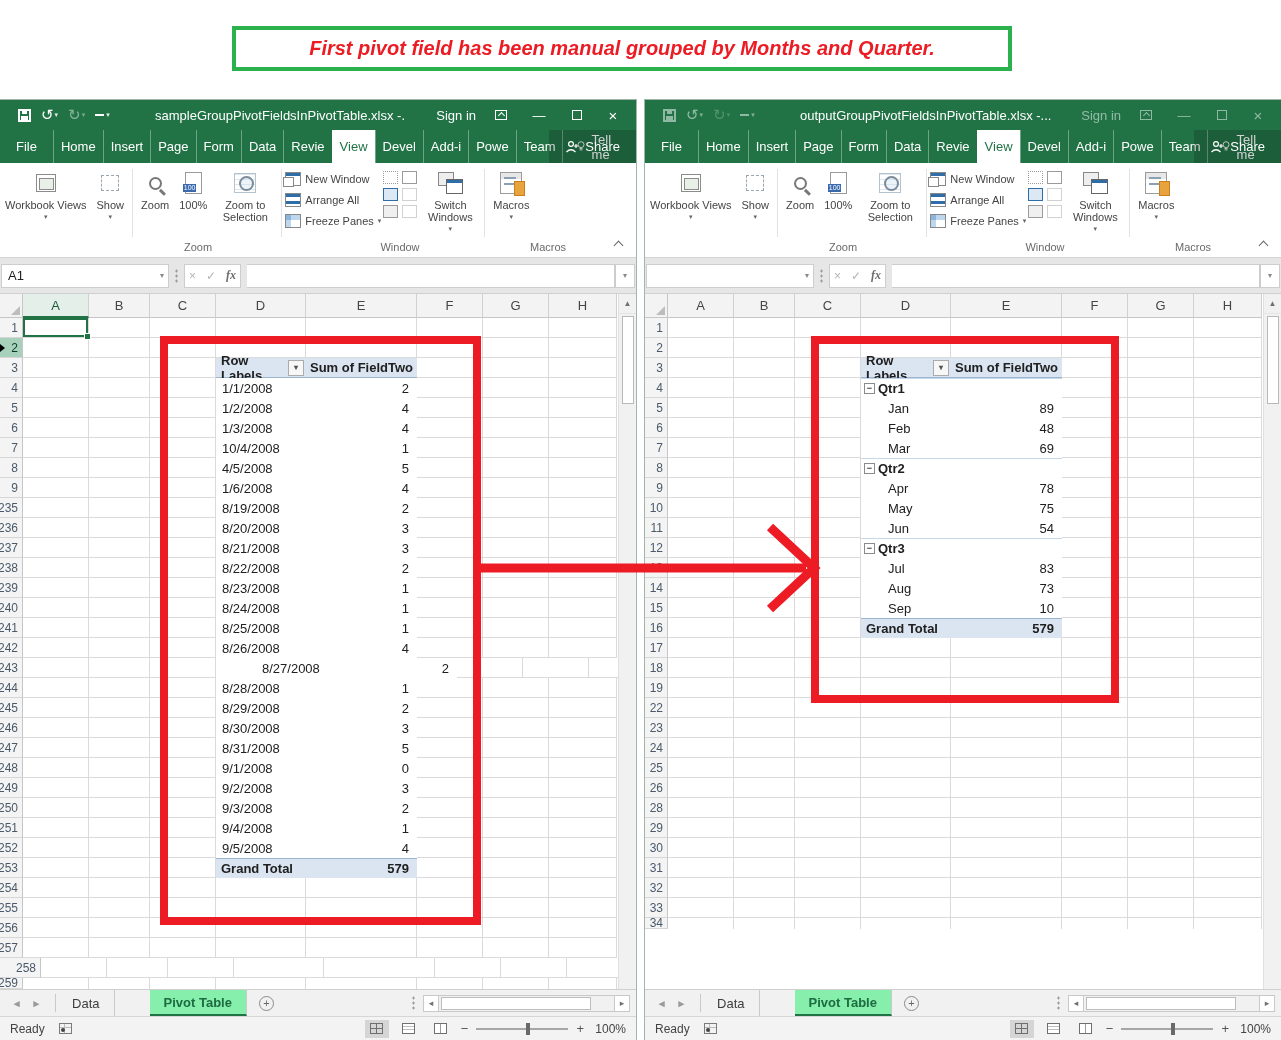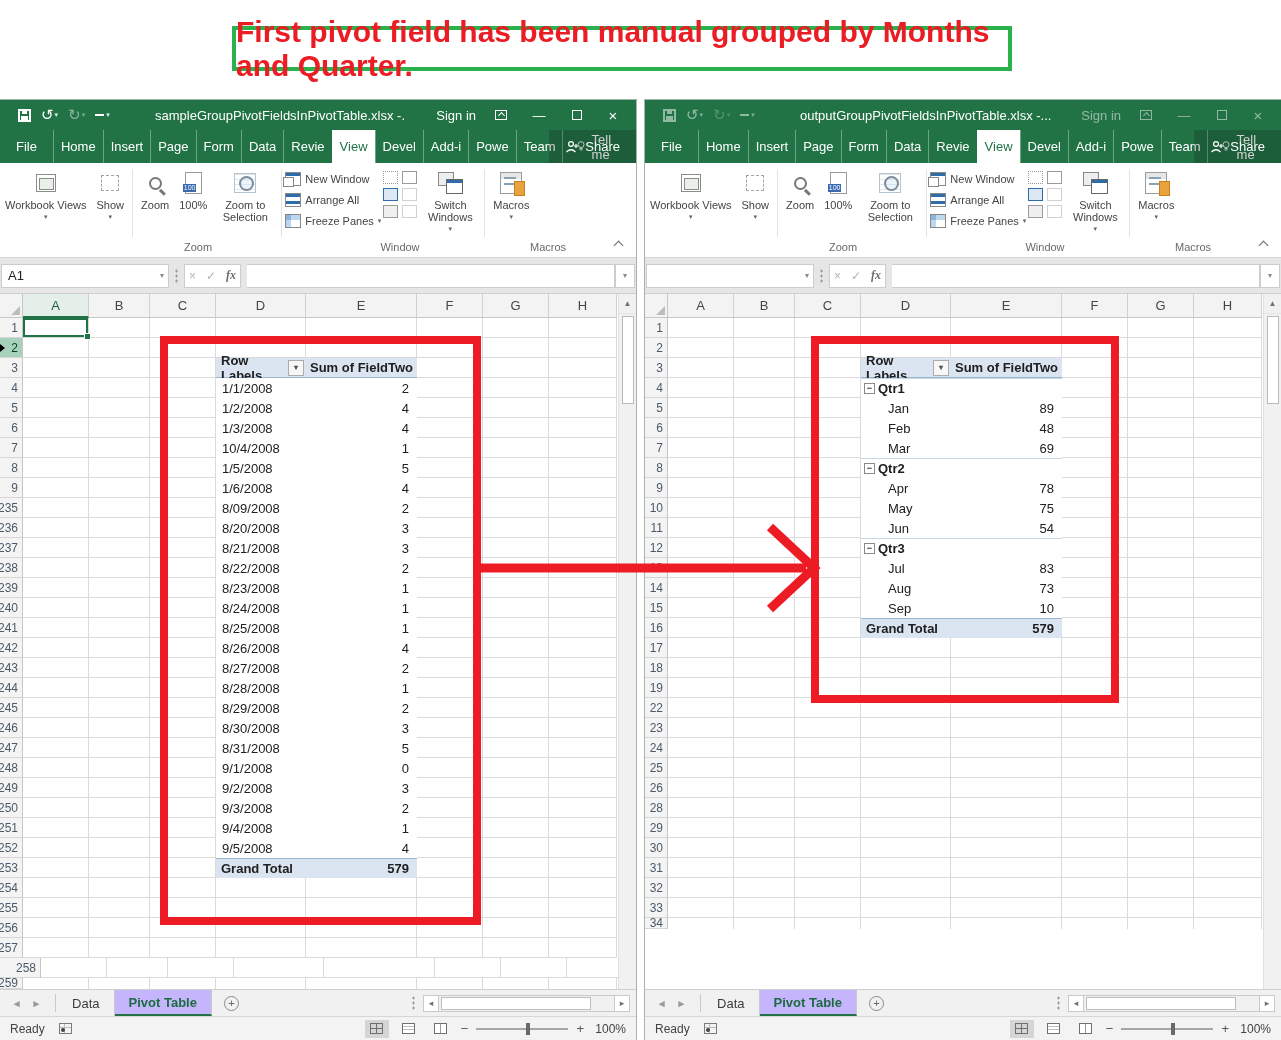--- a/index.html
+++ b/index.html
@@ -3,21 +3,21 @@
 <meta charset="utf-8">
 <style>
   html,body{margin:0;padding:0;background:#fff;}
   *{box-sizing:border-box;}
   .canvas{position:relative;width:1281px;height:1040px;background:#fff;overflow:hidden;
           font-family:"Liberation Sans",sans-serif;}
 
   
   .banner{position:absolute;left:232px;top:26px;width:780px;height:45px;border:4px solid #2bb24c;
           display:flex;align-items:center;justify-content:center;}
-  .banner span{color:#ec1c24;font-weight:bold;font-size:30px;letter-spacing:0;}
+  .banner span{color:#ec1c24;font-weight:bold;font-size:20px;letter-spacing:0;font-style:italic;}
 
   
   .win{position:absolute;top:100px;width:636px;height:940px;display:flex;flex-direction:column;
        background:#fff;box-shadow:0 0 0 1px #9fb6a9;}
   .win.w0{left:0;} .win.w1{left:645px;}
 
   
   .tbar{height:30px;background:#217346;display:flex;align-items:center;color:#fff;font-size:13px;position:relative;flex:0 0 30px;}
   .qat{display:flex;align-items:center;margin-left:18px;gap:10px;}
   .sv{width:13px;height:13px;border:2px solid #fff;position:relative;display:inline-block;}
@@ -134,21 +134,21 @@
   .vscroll{position:absolute;right:0;top:0;bottom:0;width:18px;background:#f1f1f1;border-left:1px solid #e0e0e0;display:flex;flex-direction:column;align-items:center;}
   .vup{height:20px;display:flex;align-items:center;justify-content:center;font-size:8px;color:#707070;width:100%;border-bottom:1px solid #e5e5e5;}
   .vthumb{width:12px;height:88px;background:#fff;border:1px solid #b9b9b9;margin-top:2px;}
 
   
   .stabs{height:27px;background:#f1f1f1;border-top:1px solid #cfcfcf;display:flex;align-items:stretch;font-size:13px;color:#444;flex:0 0 27px;position:relative;}
   .snav{display:flex;align-items:center;gap:14px;padding:0 14px;color:#9a9a9a;font-size:11px;}
   .tabsep{width:1px;background:#c9c9c9;margin:4px 2px;}
   .sheetlist{display:flex;align-items:stretch;}
   .stab{display:flex;align-items:center;padding:0 14px;border-right:1px solid #c9c9c9;color:#3c3c3c;}
-  .stab.active{background:#c4b5fd;color:#1d6b40;font-weight:bold;border-bottom:2px solid #217346;border-right:1px solid #c9c9c9;}
+  .stab.active{background:#86efac;color:#1d6b40;font-weight:bold;border-bottom:2px solid #217346;border-right:1px solid #c9c9c9;margin-left:35px;}
   .addsheet{display:flex;align-items:center;padding:0 12px;}
   .plusc{width:15px;height:15px;border:1px solid #8b8b8b;border-radius:50%;display:flex;align-items:center;justify-content:center;font-size:11px;color:#666;line-height:13px;}
   .tdots{width:3px;margin:6px 8px 6px auto;background:radial-gradient(circle,#9a9a9a 1px,transparent 1.2px) center/3px 5px repeat-y;}
   .hscroll{display:flex;align-items:center;margin-right:6px;}
   .hbtn{width:16px;height:17px;border:1px solid #c9c9c9;background:#fff;display:flex;align-items:center;justify-content:center;font-size:9px;color:#707070;}
   .htrack{width:175px;height:17px;border-top:1px solid #c9c9c9;border-bottom:1px solid #c9c9c9;background:#f1f1f1;position:relative;}
   .hthumb{position:absolute;left:2px;top:1px;bottom:1px;width:150px;background:#fff;border:1px solid #bdbdbd;}
 
   
   .sbar{height:24px;background:#f3f3f3;border-top:1px solid #d6d6d6;display:flex;align-items:center;font-size:12px;color:#444;flex:0 0 24px;}
@@ -435,21 +435,21 @@
               <div class="gc pv pvnum" style="width: 111px;">1</div>
               <div class="gc" style="width: 66px;"></div>
               <div class="gc" style="width: 66px;"></div>
               <div class="gc" style="width: 68px;"></div>
             </div>
             <div class="grow">
               <div class="grh" style="width: 23px;">8</div>
               <div class="gc" style="width: 66px;"></div>
               <div class="gc" style="width: 61px;"></div>
               <div class="gc" style="width: 66px;"></div>
-              <div class="gc pv pvdate" style="width: 90px;">1/5/2008</div>
+              <div class="gc pv pvdate" style="width: 90px;">4/5/2008</div>
               <div class="gc pv pvnum" style="width: 111px;">5</div>
               <div class="gc" style="width: 66px;"></div>
               <div class="gc" style="width: 66px;"></div>
               <div class="gc" style="width: 68px;"></div>
             </div>
             <div class="grow">
               <div class="grh" style="width: 23px;">9</div>
               <div class="gc" style="width: 66px;"></div>
               <div class="gc" style="width: 61px;"></div>
               <div class="gc" style="width: 66px;"></div>
@@ -457,21 +457,21 @@
               <div class="gc pv pvnum" style="width: 111px;">4</div>
               <div class="gc" style="width: 66px;"></div>
               <div class="gc" style="width: 66px;"></div>
               <div class="gc" style="width: 68px;"></div>
             </div>
             <div class="grow">
               <div class="grh" style="width: 23px;">235</div>
               <div class="gc" style="width: 66px;"></div>
               <div class="gc" style="width: 61px;"></div>
               <div class="gc" style="width: 66px;"></div>
-              <div class="gc pv pvdate" style="width: 90px;">8/09/2008</div>
+              <div class="gc pv pvdate" style="width: 90px;">8/19/2008</div>
               <div class="gc pv pvnum" style="width: 111px;">2</div>
               <div class="gc" style="width: 66px;"></div>
               <div class="gc" style="width: 66px;"></div>
               <div class="gc" style="width: 68px;"></div>
             </div>
             <div class="grow">
               <div class="grh" style="width: 23px;">236</div>
               <div class="gc" style="width: 66px;"></div>
               <div class="gc" style="width: 61px;"></div>
               <div class="gc" style="width: 66px;"></div>
@@ -545,21 +545,21 @@
               <div class="gc pv pvnum" style="width: 111px;">4</div>
               <div class="gc" style="width: 66px;"></div>
               <div class="gc" style="width: 66px;"></div>
               <div class="gc" style="width: 68px;"></div>
             </div>
             <div class="grow">
               <div class="grh" style="width: 23px;">243</div>
               <div class="gc" style="width: 66px;"></div>
               <div class="gc" style="width: 61px;"></div>
               <div class="gc" style="width: 66px;"></div>
-              <div class="gc pv pvdate" style="width: 90px;">8/27/2008</div>
+              <div class="gc pv pvdate" style="width: 90px; margin-left: 40px;">8/27/2008</div>
               <div class="gc pv pvnum" style="width: 111px;">2</div>
               <div class="gc" style="width: 66px;"></div>
               <div class="gc" style="width: 66px;"></div>
               <div class="gc" style="width: 68px;"></div>
             </div>
             <div class="grow">
               <div class="grh" style="width: 23px;">244</div>
               <div class="gc" style="width: 66px;"></div>
               <div class="gc" style="width: 61px;"></div>
               <div class="gc" style="width: 66px;"></div>

